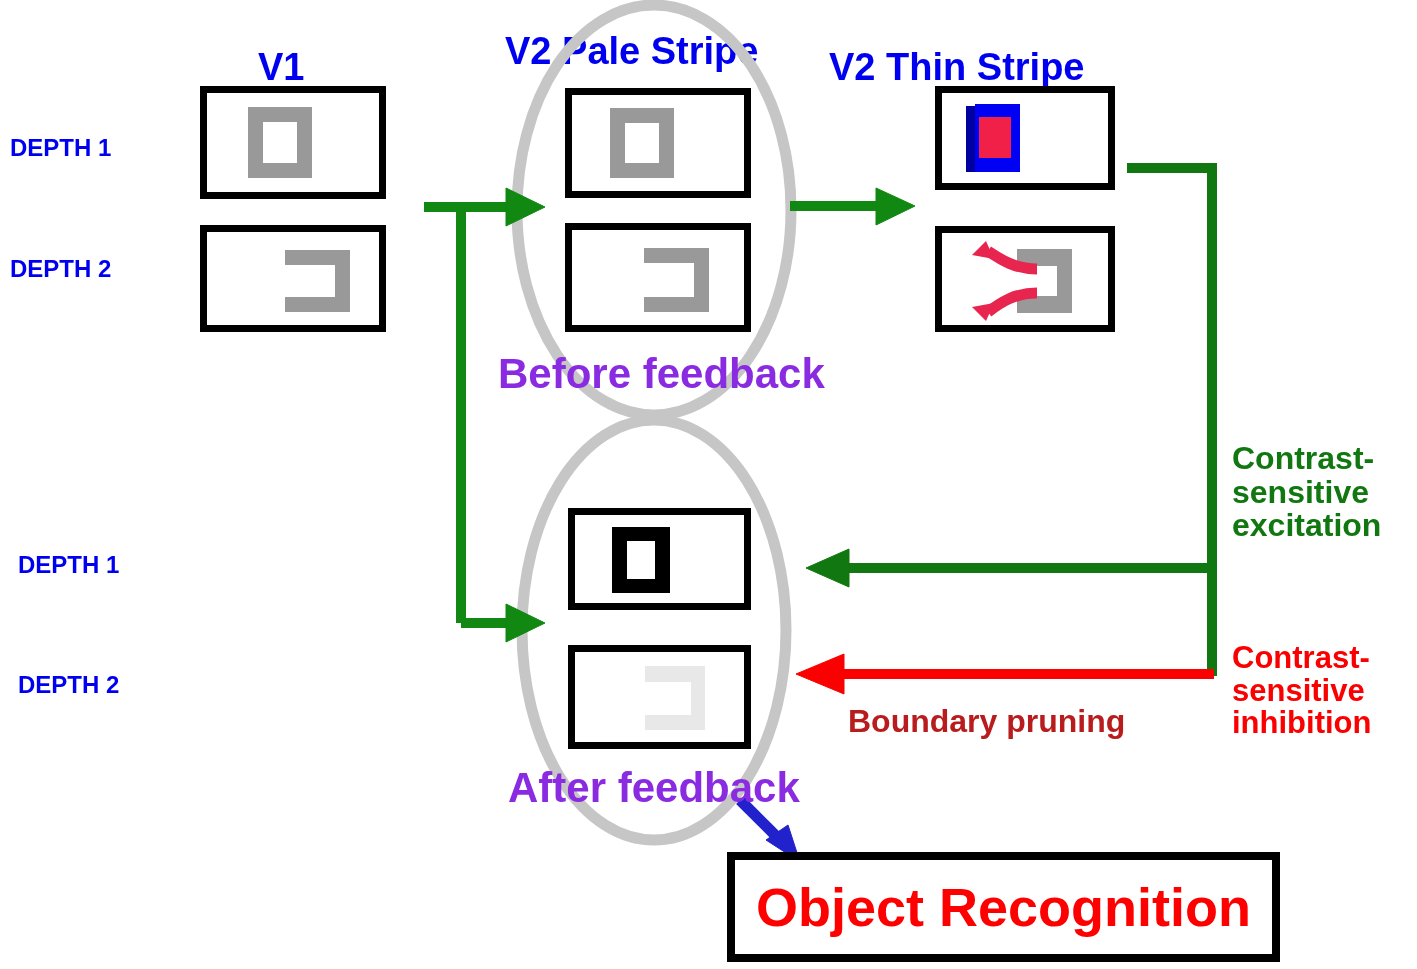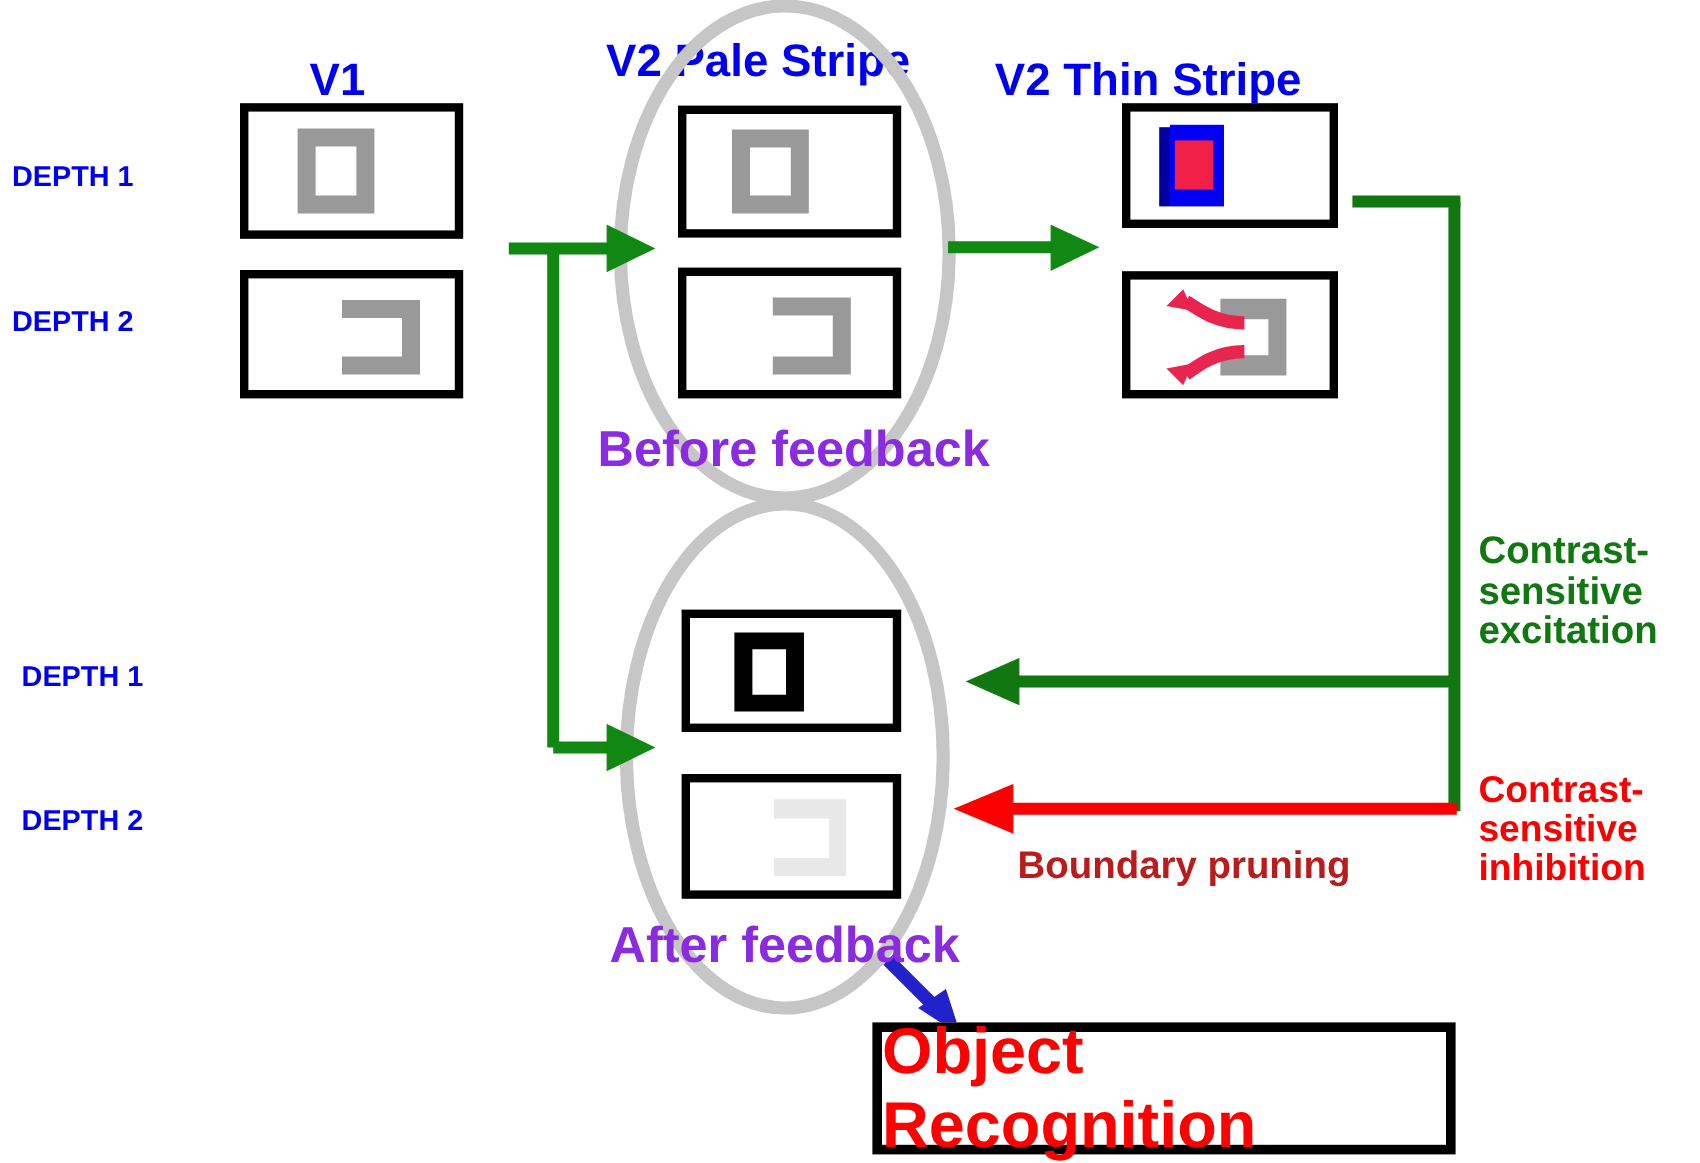--- a/index.html
+++ b/index.html
@@ -125,17 +125,17 @@
   <div class="lbl feedback" style="left:508px;top:766px;">After feedback</div>
 
   <div class="lbl green-note" style="left:1232px;top:442px;">Contrast-
 sensitive
 excitation</div>
   <div class="lbl red-note2" style="left:1232px;top:642px;">Contrast-
 sensitive
 inhibition</div>
   <div class="lbl red-note" style="left:848px;top:705px;">Boundary pruning</div>
 
-  <div class="orbox" style="left:727px;top:852px;width:486px;height:110px;">
+  <div class="orbox" style="left:727px;top:852px;width:553px;height:110px;">
     <span>Object Recognition</span>
   </div>
 
 </div>
 
 </body></html>

